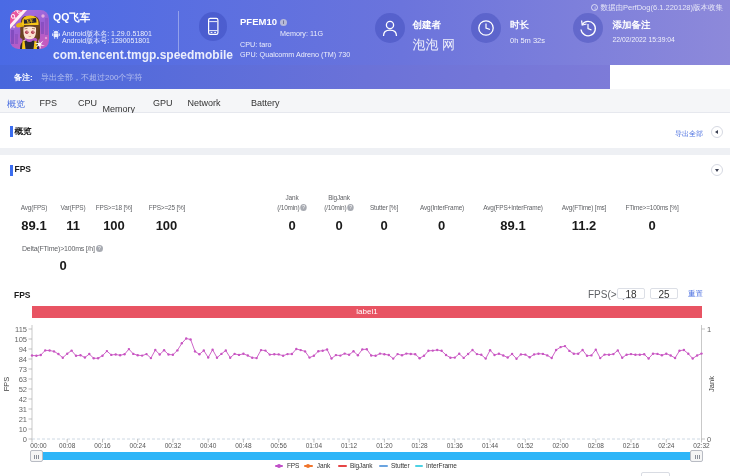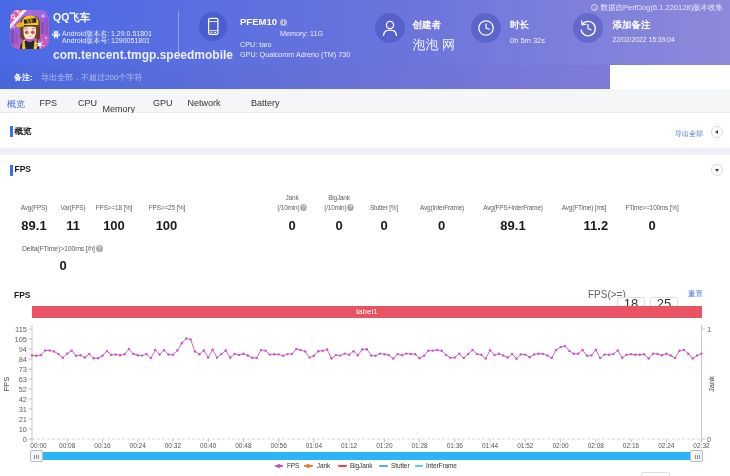--- a/index.html
+++ b/index.html
@@ -31,21 +31,21 @@
 .circbtn { position:absolute; width:12px; height:12px; border:1px solid #d6d9e2; border-radius:50%; background:#fff; }
 .circbtn .tri { position:absolute; width:0; height:0; }
 
 .cell { position:absolute; transform:translateX(-50%); text-align:center; white-space:nowrap; }
 .cell .lab { font-size:7px; letter-spacing:-0.2px; color:#606266; line-height:10px; height:20px; transform:scaleX(0.92); }
 .cell .val { font-size:13px; font-weight:bold; color:#1a1a1a; margin-top:5px; }
 .qm { display:inline-block; width:7px; height:7px; line-height:7px; border-radius:50%; background:#a8abb2; color:#fff; font-size:5.5px; text-align:center; vertical-align:1px; margin-left:1px; }
 
 #charttitle { position:absolute; left:14px; top:290px; font-size:8.5px; font-weight:bold; color:#1a1a1a; }
 #fpsfilter { position:absolute; left:588px; top:288.5px; font-size:10px; color:#606266; }
-.ibox { position:absolute; top:297px; width:28px; height:11px; border:1px solid #dcdfe6; border-radius:2px; font-size:13px; color:#333; text-align:center; line-height:11px; background:#fff; }
+.ibox { position:absolute; top:288px; width:28px; height:11px; border:1px solid #dcdfe6; border-radius:2px; font-size:10px; color:#333; text-align:center; line-height:11px; background:#fff; }
 #reset { position:absolute; left:688px; top:288.5px; font-size:7.5px; color:#4a6fe0; }
 #banner { position:absolute; left:32px; top:306px; width:670px; height:12px; background:#e85463; color:#fff; font-size:8px; text-align:center; line-height:12px; }
 
 #sbar { position:absolute; left:30px; top:452px; width:673px; height:8px; background:#2db5f8; }
 .shandle { position:absolute; top:450px; width:13px; height:12px; background:#f5f5f5; border:1px solid #b9bcc4; border-radius:2px; }
 .shandle i { position:absolute; left:3.5px; top:3.5px; width:1px; height:4px; background:#8a8f99; }
 
 .leg { position:absolute; top:461.5px; font-size:6.5px; letter-spacing:-0.1px; color:#333; }
 .legline { position:absolute; top:464.5px; height:2px; width:8.5px; border-radius:1px; }
 .legdot { position:absolute; top:463.5px; width:4px; height:4px; border-radius:50%; }
@@ -209,21 +209,21 @@
       <div class="val">0</div>
     </div>
 <div class="cell" style="left:441.5px; top:38px;">
       <div class="lab">&nbsp;<br>Avg(InterFrame)</div>
       <div class="val">0</div>
     </div>
 <div class="cell" style="left:513px; top:38px;">
       <div class="lab">&nbsp;<br>Avg(FPS+InterFrame)</div>
       <div class="val">89.1</div>
     </div>
-<div class="cell" style="left:584px; top:38px;text-align:right;">
+<div class="cell" style="left:584px; top:38px;">
       <div class="lab">&nbsp;<br>Avg(FTime) [ms]</div>
       <div class="val">11.2</div>
     </div>
 <div class="cell" style="left:652px; top:38px;">
       <div class="lab">&nbsp;<br>FTime&gt;=100ms [%]</div>
       <div class="val">0</div>
     </div>
 <div style="position:absolute;left:22px;top:89.5px;font-size:7px;letter-spacing:-0.2px;color:#606266;white-space:nowrap;">Delta(FTime)&gt;100ms [/h]<span class="qm">?</span></div>
 <div style="position:absolute;left:63px;top:103px;transform:translateX(-50%);font-size:13px;font-weight:bold;color:#1a1a1a;">0</div>
 </div>

